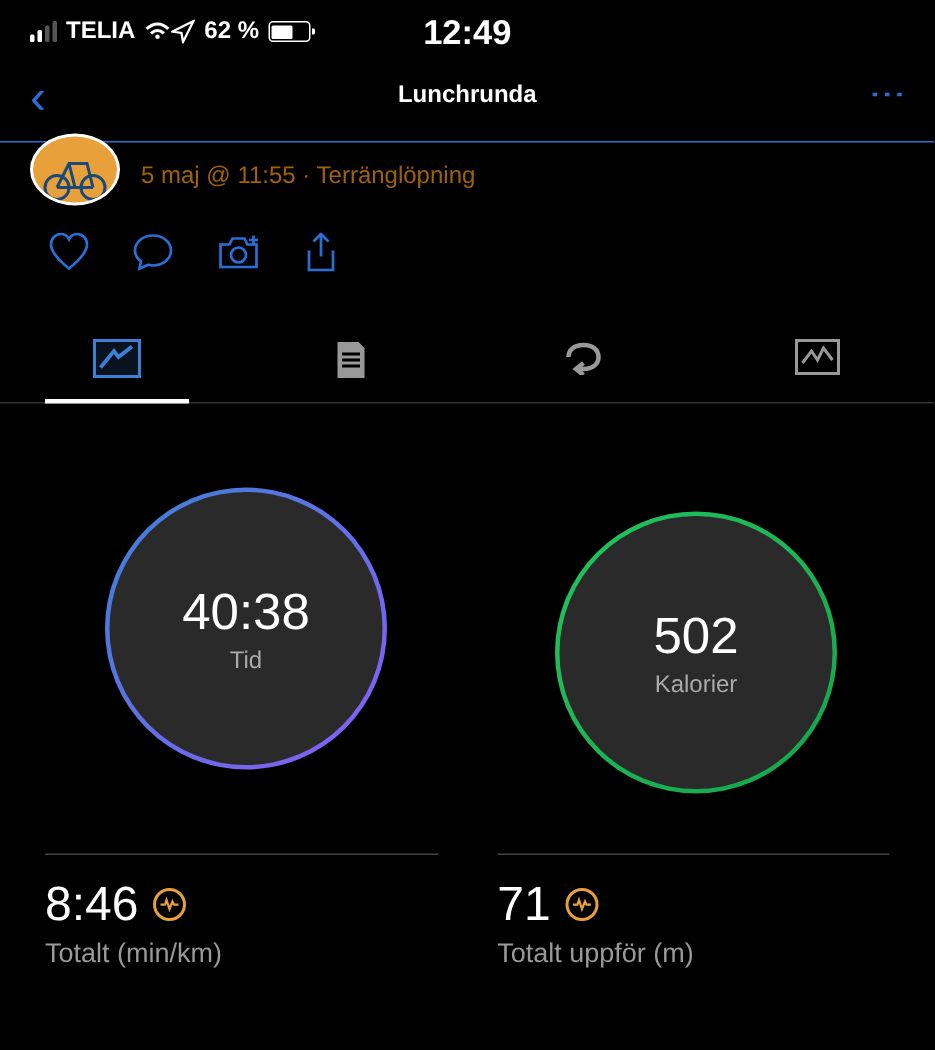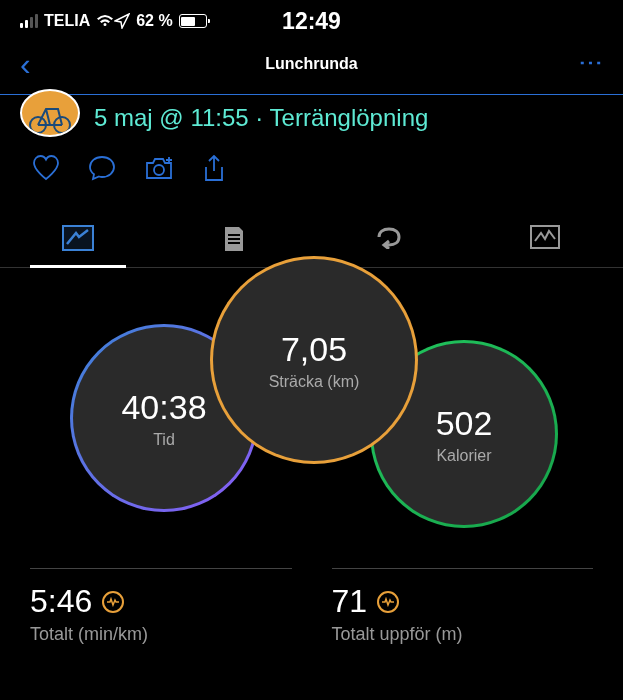--- a/index.html
+++ b/index.html
@@ -125,22 +125,22 @@
       border-radius: 50%;
       background: #e8a03a;
       border: 2px solid #fff;
       display: flex;
       align-items: flex-end;
       justify-content: center;
       overflow: hidden;
       margin-top: -10px;
     }
     .activity-meta {
-      color: #5eead4;
-      font-size: 24px;
+      color: #a16207;
+      font-size: 16px;
     }
     
     .action-bar {
       display: flex;
       gap: 28px;
       padding: 0 32px 20px;
     }
     .action-icon {
       color: #2a6fd6;
       cursor: pointer;
@@ -370,32 +370,26 @@
       <div class="circle-value">40:38</div>
       <div class="circle-label">Tid</div>
     </div>
   </div>
   <div class="circle circle-calories">
     <div class="circle-inner">
       <div class="circle-value">502</div>
       <div class="circle-label">Kalorier</div>
     </div>
   </div>
-  <div class="circle circle-distance">
-    <div class="circle-inner">
-      <div class="circle-value">7,05</div>
-      <div class="circle-label">Sträcka (km)</div>
-    </div>
-  </div>
 </div>
 
 <div class="bottom-stats">
   <div class="stat-block">
     <div class="stat-value-row">
-      <span class="stat-value">5:46</span>
+      <span class="stat-value">8:46</span>
       <span class="spark-icon">
         <svg width="14" height="10" viewBox="0 0 14 10">
             <path d="M1 5 L4 5 L5 2 L7 8 L9 3 L10 5 L13 5" fill="none" stroke="#e8a03a" stroke-width="1.5"></path>
           </svg>
       </span>
     </div>
     <div class="stat-label">Totalt (min/km)</div>
   </div>
   <div class="stat-block">
     <div class="stat-value-row">

